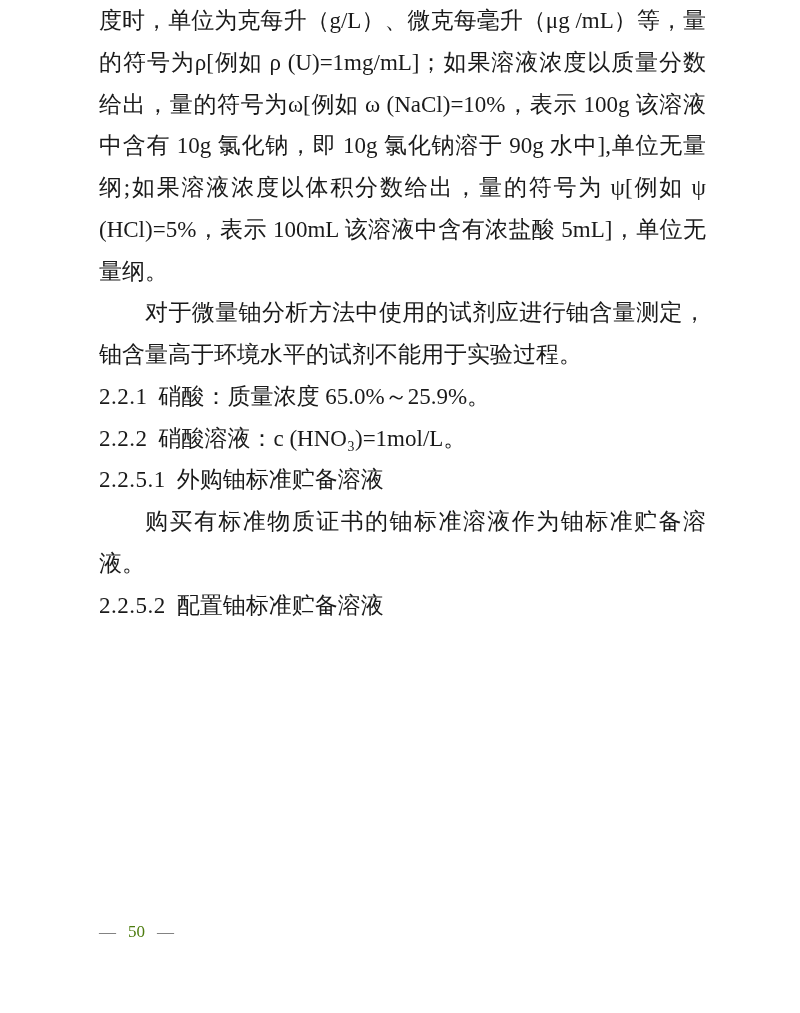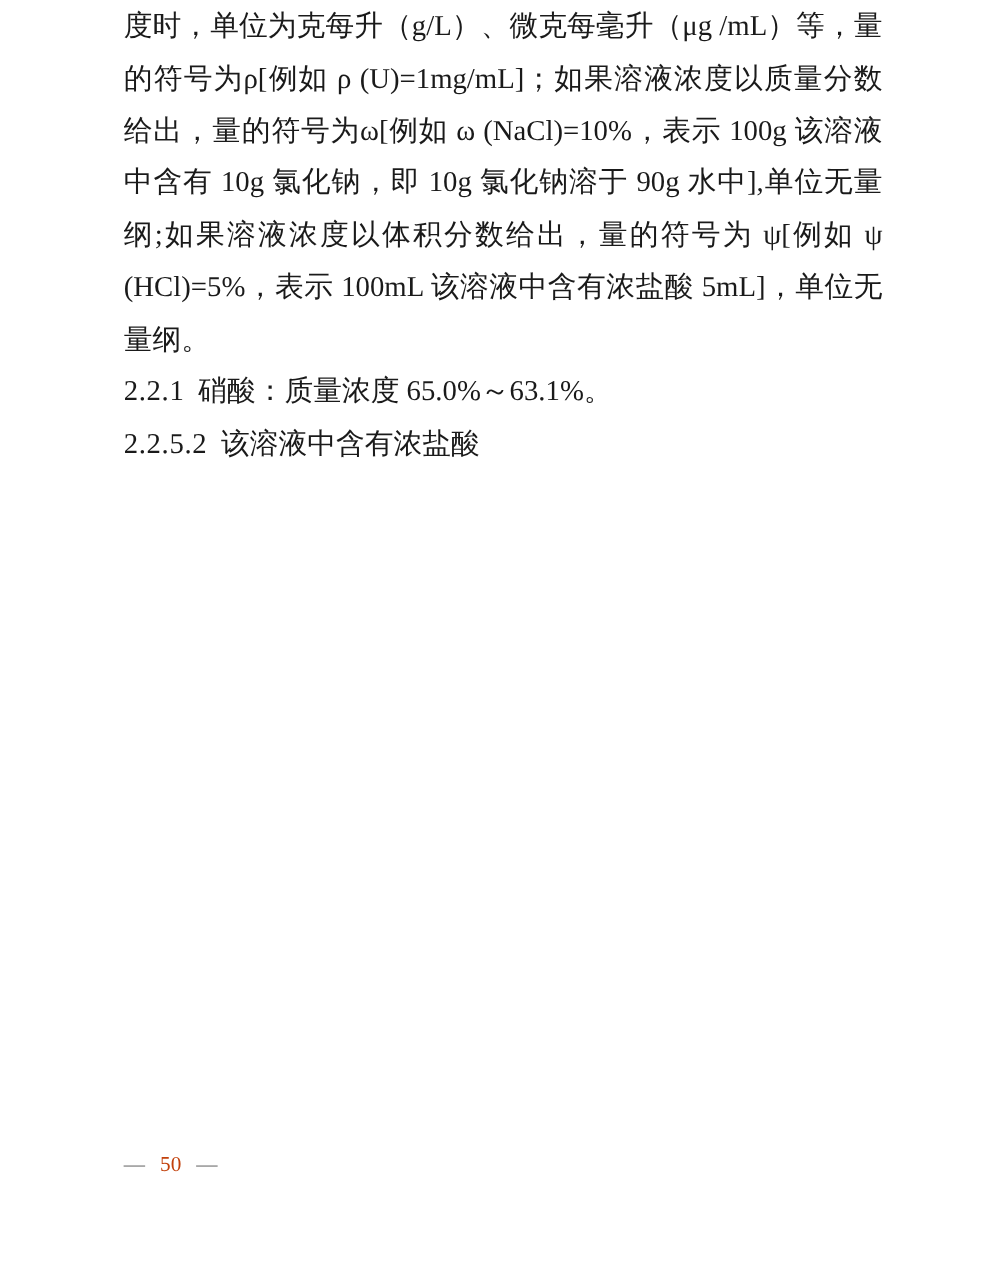--- a/index.html
+++ b/index.html
@@ -48,42 +48,46 @@
     display: flex;
     align-items: center;
     gap: 12px;
     font-size: 17px;
     line-height: 24px;
   }
   .footer-dash {
     color: #6e6e6e;
   }
   .page-number {
-    color: #c2410c;
+    color: #4d7c0f;
   }
 </style>
 </head>
 <body>
 
 <div class="page">
 
   <div class="text-block">
 
     <p class="para"><span class="clause-num"></span><span>度时，单位为克每升（g/L）、微克每毫升（μg /mL）等，量的符号为ρ[例如 ρ (U)=1mg/mL]；如果溶液浓度以质量分数给出，量的符号为ω[例如 ω (NaCl)=10%，表示 100g 该溶液中含有 10g 氯化钠，即 10g 氯化钠溶于 90g 水中],单位无量纲;如果溶液浓度以体积分数给出，量的符号为 ψ[例如 ψ (HCl)=5%，表示 100mL 该溶液中含有浓盐酸 5mL]，单位无量纲。</span></p>
 
+    <p class="para indent"><span class="clause-num"></span><span>对于微量铀分析方法中使用的试剂应进行铀含量测定，铀含量高于环境水平的试剂不能用于实验过程。</span></p>
 
-    <p class="para"><span class="clause-num">2.2.1</span><span>硝酸：质量浓度 65.0%～63.1%。</span></p>
+    <p class="para"><span class="clause-num">2.2.1</span><span>硝酸：质量浓度 65.0%～25.9%。</span></p>
+
+    <p class="para"><span class="clause-num">2.2.2</span><span>硝酸溶液：c (HNO₃)=1mol/L。</span></p>
 
 
 
 
+    <p class="para"><span class="clause-num">2.2.5.1</span><span>外购铀标准贮备溶液</span></p>
 
+    <p class="para indent"><span class="clause-num"></span><span>购买有标准物质证书的铀标准溶液作为铀标准贮备溶液。</span></p>
 
-
-    <p class="para"><span class="clause-num">2.2.5.2</span><span>该溶液中含有浓盐酸</span></p>
+    <p class="para"><span class="clause-num">2.2.5.2</span><span>配置铀标准贮备溶液</span></p>
 
 
   </div>
 
   <div class="page-footer">
     <span class="footer-dash">—</span>
     <span class="page-number">50</span>
     <span class="footer-dash">—</span>
   </div>
 

